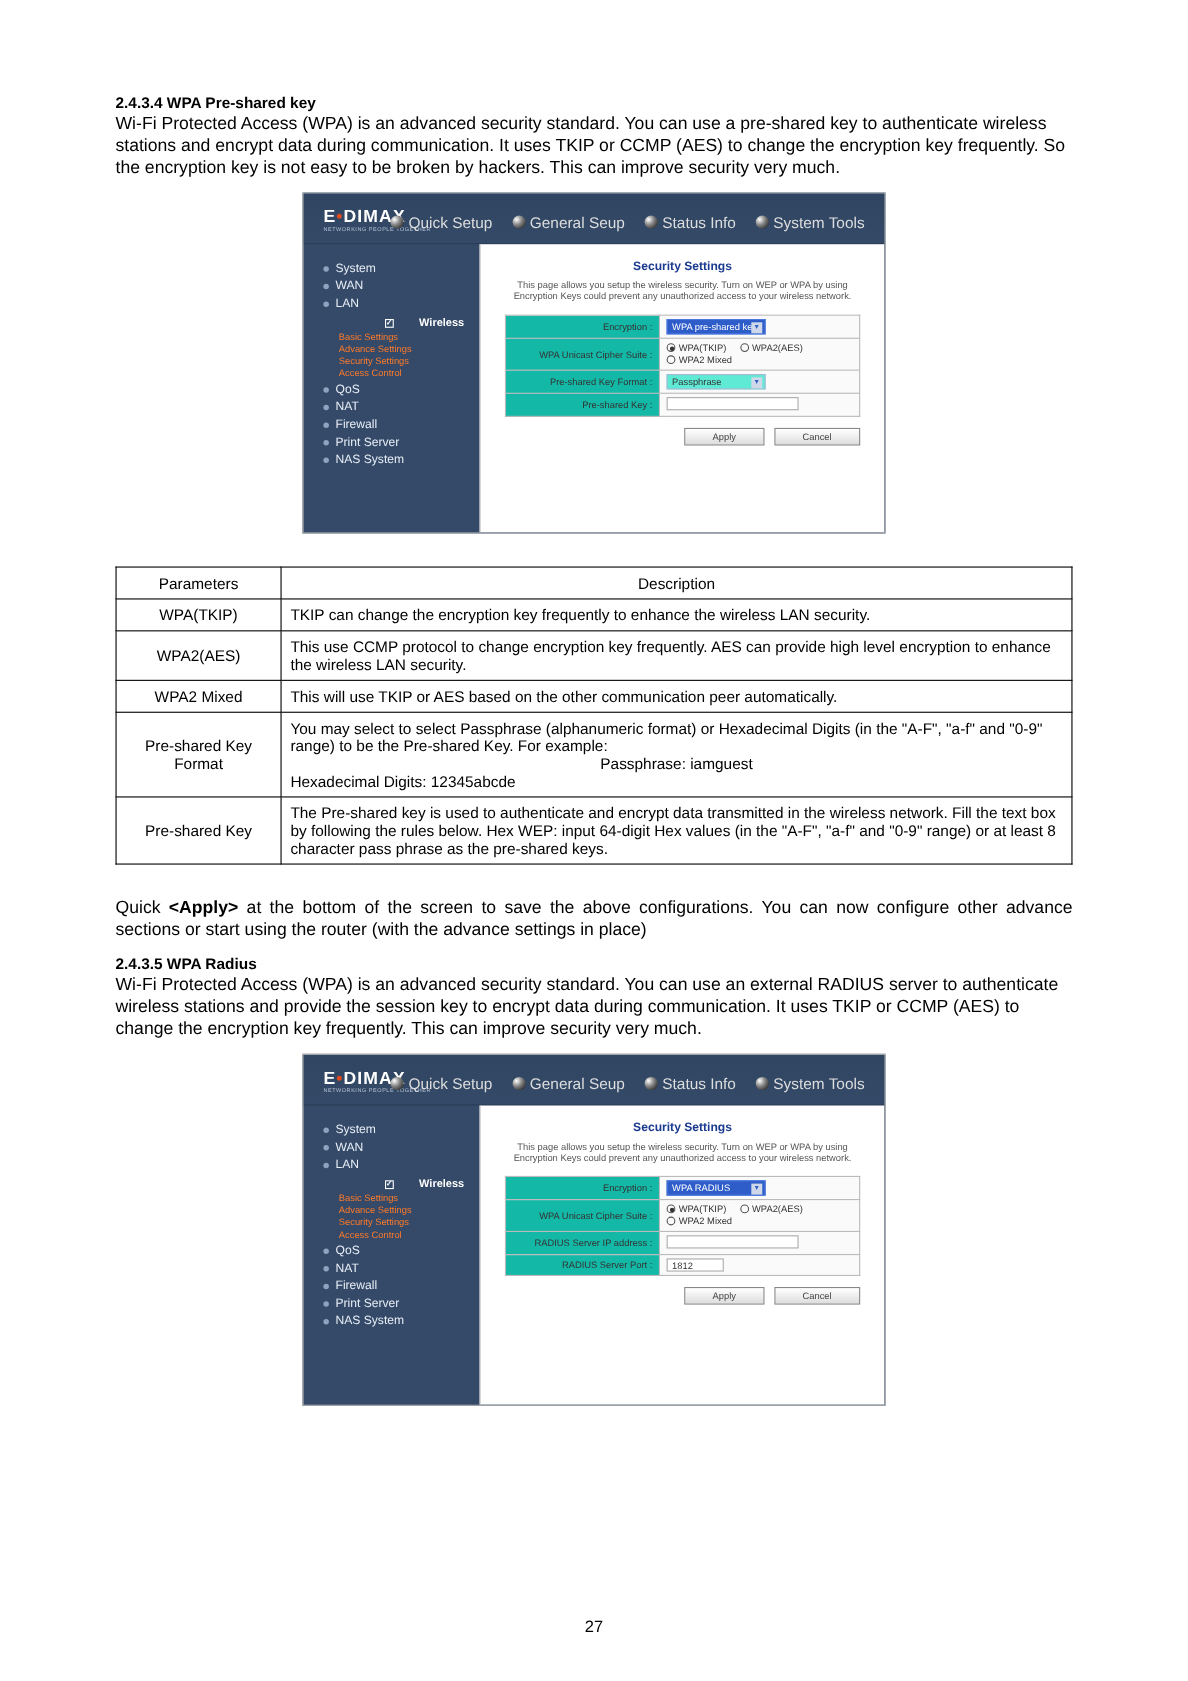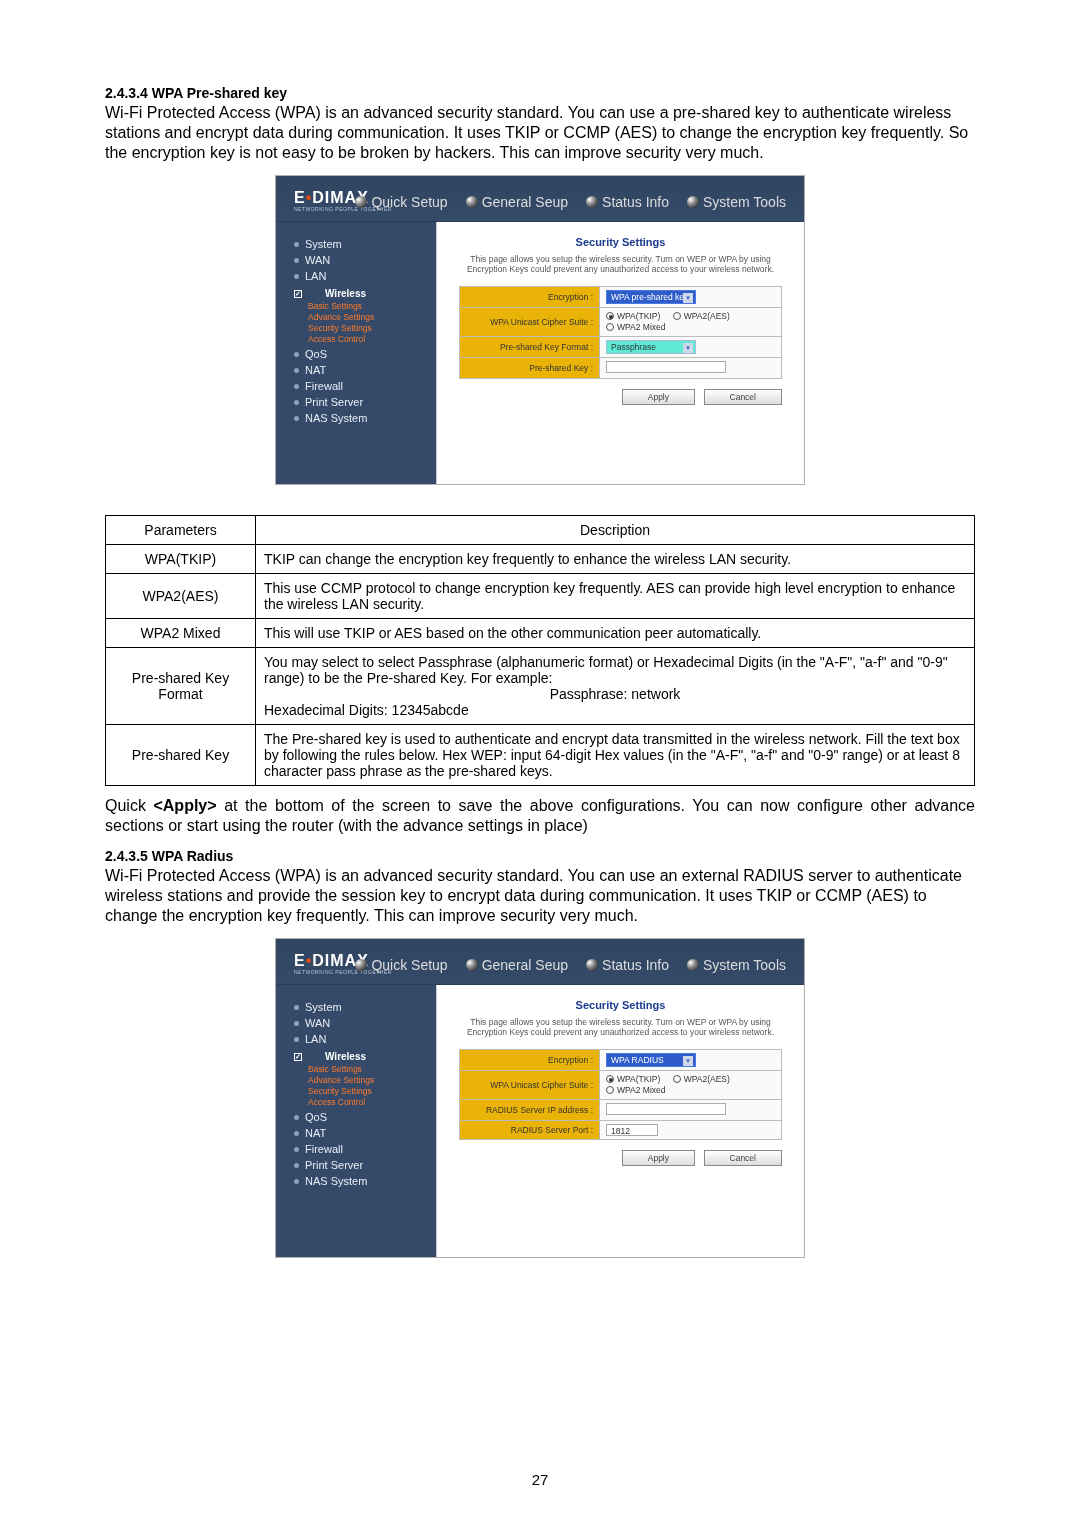--- a/index.html
+++ b/index.html
@@ -64,56 +64,56 @@
     }
     .topnav .nav-item { display: flex; align-items: center; gap: 4px; }
     .topnav .orb { width: 12px; height: 12px; border-radius: 50%; background: radial-gradient(circle at 30% 30%, #fff, #888 40%, #333 80%); }
     .sidebar {
       position: absolute;
       top: 58px; left: 18px;
       width: 128px;
     }
     .sidebar .top-item { color: #e8eef6; font-size: 11px; margin: 4px 0; display:flex; align-items:center; gap:6px;}
     .sidebar .top-item .bull { width:5px;height:5px;border-radius:50%;background:#8ea3bf;}
-    .sidebar .exp-item { color: #fff; font-weight:bold; font-size:10px; margin: 6px 0 2px 0; display:flex;align-items:center;gap:23px;}
+    .sidebar .exp-item { color: #fff; font-weight:bold; font-size:10px; margin: 6px 0 2px 0; display:flex;align-items:center;gap:23px;justify-content:flex-end;}
     .sidebar .exp-item .chk { width:8px;height:8px;border:1px solid #fff;display:inline-flex;align-items:center;justify-content:center;font-size:7px;line-height:7px;}
     .sidebar .sub-item { color:#ff7a2a; font-size:8.5px; margin-left:14px; margin-bottom:1px;}
     .content-area {
       position: absolute;
       top: 46px; left: 160px; right:0; bottom:0;
       background: #fff;
       border-left: 1px solid #c8c8c8;
       padding: 14px 22px;
     }
     .content-title { color: #1a3a90; font-weight: bold; font-size: 11px; text-align: center; margin-bottom:6px;}
     .content-desc { color: #555; font-size: 8.5px; text-align: center; line-height:1.2; margin-bottom:12px;}
     .content-desc .line { display: block; }
     .cfg-table { width: 100%; border-collapse: collapse; margin-bottom:10px;}
-    .cfg-table td { border:1px solid #bbb; padding: 3px 6px; font-size:8.5px; background:#eab308;}
+    .cfg-table td { border:1px solid #bbb; padding: 3px 6px; font-size:8.5px; background:#14b8a6;}
     .cfg-table td.label { width: 140px; text-align: right; color:#333; }
     .cfg-table td.control { background:#fafafa; color:#333; }
     .fake-select {
       display:inline-block; background:#2e5cc9; color:#fff; font-size:8.5px;
       padding:1px 4px; border:1px solid #4a78e0; min-width:90px; position:relative;
     }
     .fake-select .arrow { position:absolute; right:2px; top:2px; width:10px;height:10px; background:#cfd8e8; color:#2e5cc9; text-align:center; line-height:10px; font-size:7px;}
     .fake-select.light { background:#5eead4; color:#333; border-color:#aab8d8;}
     .fake-radio { display:inline-flex; align-items:center; gap:3px; margin-right:10px; color:#333;}
     .fake-radio .r { width:8px;height:8px;border:1px solid #555;border-radius:50%;display:inline-block; position:relative;}
     .fake-radio.sel .r::after { content:""; position:absolute; top:1.5px;left:1.5px;width:4px;height:4px;border-radius:50%;background:#333;}
     .fake-input { display:inline-block; background:#fff; border:1px solid #aaa; width:120px; height:12px;}
     .btn-row { text-align: right; margin-top:6px;}
     .fake-btn { display:inline-block; border:1px solid #888; background:linear-gradient(#fff,#ddd); color:#444; font-size:8.5px; padding:2px 25px; margin-left:6px;}
     .shadow-strip { position:absolute; left:160px; right:0; top:46px; height:6px; background:linear-gradient(rgba(0,0,0,0.2),transparent);}
 
     
     table.param {
       width: 100%;
       border-collapse: collapse;
-      margin-bottom: 10px;
+      margin-bottom: 30px;
     }
     table.param th, table.param td {
       border: 1px solid #000;
       padding: 6px 8px;
       font-size: 14px;
       vertical-align: middle;
     }
     table.param th.ph { width: 150px; text-align: center; font-weight: normal;}
     table.param th.dh { text-align: center; font-weight: normal; }
     table.param td.pname { text-align: center; }
@@ -258,21 +258,21 @@
     <td>This use CCMP protocol to change encryption key frequently. AES can provide high level encryption to enhance the wireless LAN security.</td>
   </tr>
   <tr>
     <td class="pname">WPA2 Mixed</td>
     <td>This will use TKIP or AES based on the other communication peer automatically.</td>
   </tr>
   <tr>
     <td class="pname">Pre-shared Key Format</td>
     <td class="psk-lines">
       <span>You may select to select Passphrase (alphanumeric format) or Hexadecimal Digits (in the "A-F", "a-f" and "0-9" range) to be the Pre-shared Key. For example:</span>
-      <span class="center">Passphrase: network</span>
+      <span class="center">Passphrase: iamguest</span>
       <span>Hexadecimal Digits: 12345abcde</span>
     </td>
   </tr>
   <tr>
     <td class="pname">Pre-shared Key</td>
     <td>The Pre-shared key is used to authenticate and encrypt data transmitted in the wireless network. Fill the text box by following the rules below.  Hex WEP: input 64-digit Hex values (in the "A-F", "a-f" and "0-9" range) or at least 8 character pass phrase as the pre-shared keys.</td>
   </tr>
 </tbody>
   </table>
 

